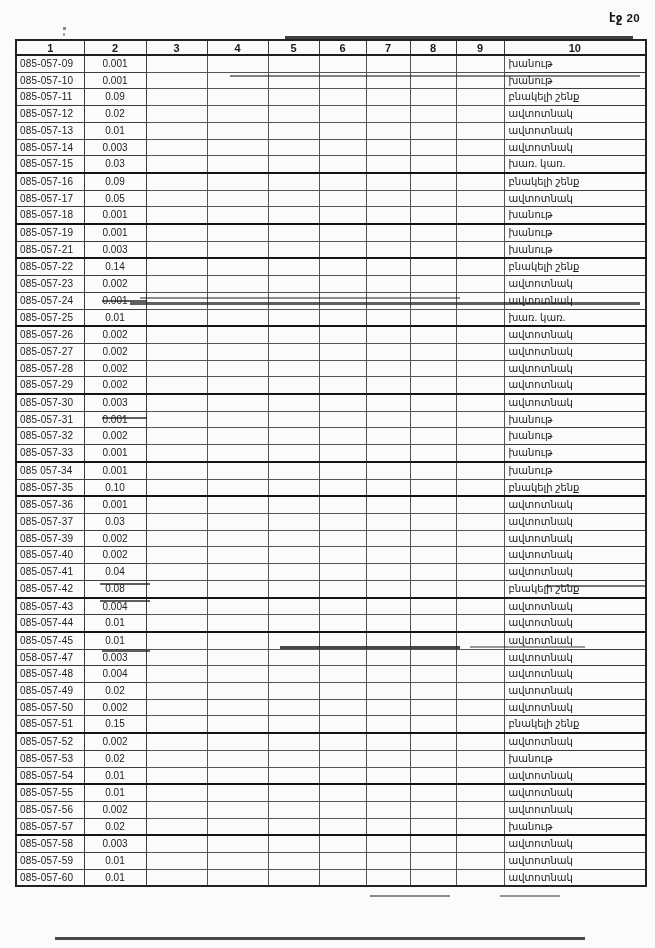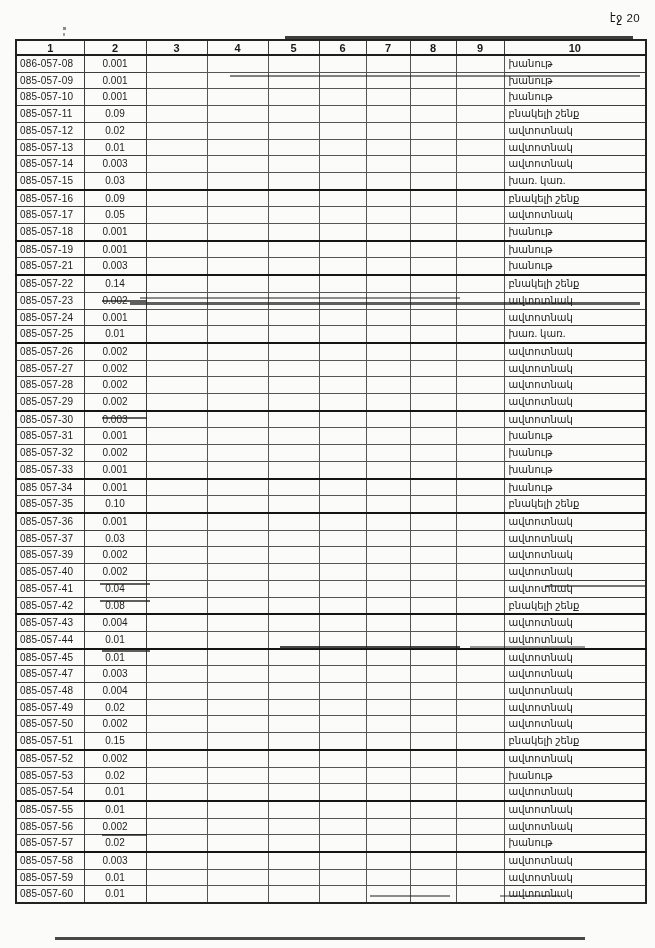--- a/index.html
+++ b/index.html
@@ -5,21 +5,21 @@
   html, body {
     margin: 0; padding: 0;
     width: 655px; height: 948px;
     background: var(--paper, #fbfbfa);
     font-family: "Liberation Sans", "DejaVu Sans", sans-serif;
     color: var(--ink, #1f1f1f);
     position: relative; overflow: hidden;
   }
   .page-label {
     position: absolute; top: 11px; right: 15px;
-    font-size: 11.5px; font-weight: normal; letter-spacing: .4px;
+    font-size: 11.5px; font-weight: bold; letter-spacing: .4px;
     color: #161616;
   }
   table.scan-table {
     position: absolute; left: 15px; top: 39px;
     width: 630px; table-layout: fixed; border-collapse: collapse;
     border: 2px solid #222;
   }
   .scan-table th {
     border: 1px solid #3c3c3c; border-bottom: 2px solid #1d1d1d;
     height: 13px; padding: 0; font-size: 11px; font-weight: bold;
@@ -66,32 +66,20 @@
           <th>5</th>
           <th>6</th>
           <th>7</th>
           <th>8</th>
           <th>9</th>
           <th>10</th>
         </tr>
     </thead>
     <tbody id="table-body">
         <tr>
-          <td class="c1">086-057-08</td>
-          <td class="c2">0.001</td>
-          <td class="c3"></td>
-          <td class="c4"></td>
-          <td class="c5"></td>
-          <td class="c6"></td>
-          <td class="c7"></td>
-          <td class="c8"></td>
-          <td class="c9"></td>
-          <td class="c10">խանութ</td>
-        </tr>
-        <tr>
           <td class="c1">085-057-09</td>
           <td class="c2">0.001</td>
           <td class="c3"></td>
           <td class="c4"></td>
           <td class="c5"></td>
           <td class="c6"></td>
           <td class="c7"></td>
           <td class="c8"></td>
           <td class="c9"></td>
           <td class="c10">խանութ</td>
@@ -498,21 +486,21 @@
           <td class="c3"></td>
           <td class="c4"></td>
           <td class="c5"></td>
           <td class="c6"></td>
           <td class="c7"></td>
           <td class="c8"></td>
           <td class="c9"></td>
           <td class="c10">ավտոտնակ</td>
         </tr>
         <tr>
-          <td class="c1">085-057-47</td>
+          <td class="c1">058-057-47</td>
           <td class="c2">0.003</td>
           <td class="c3"></td>
           <td class="c4"></td>
           <td class="c5"></td>
           <td class="c6"></td>
           <td class="c7"></td>
           <td class="c8"></td>
           <td class="c9"></td>
           <td class="c10">ավտոտնակ</td>
         </tr>

